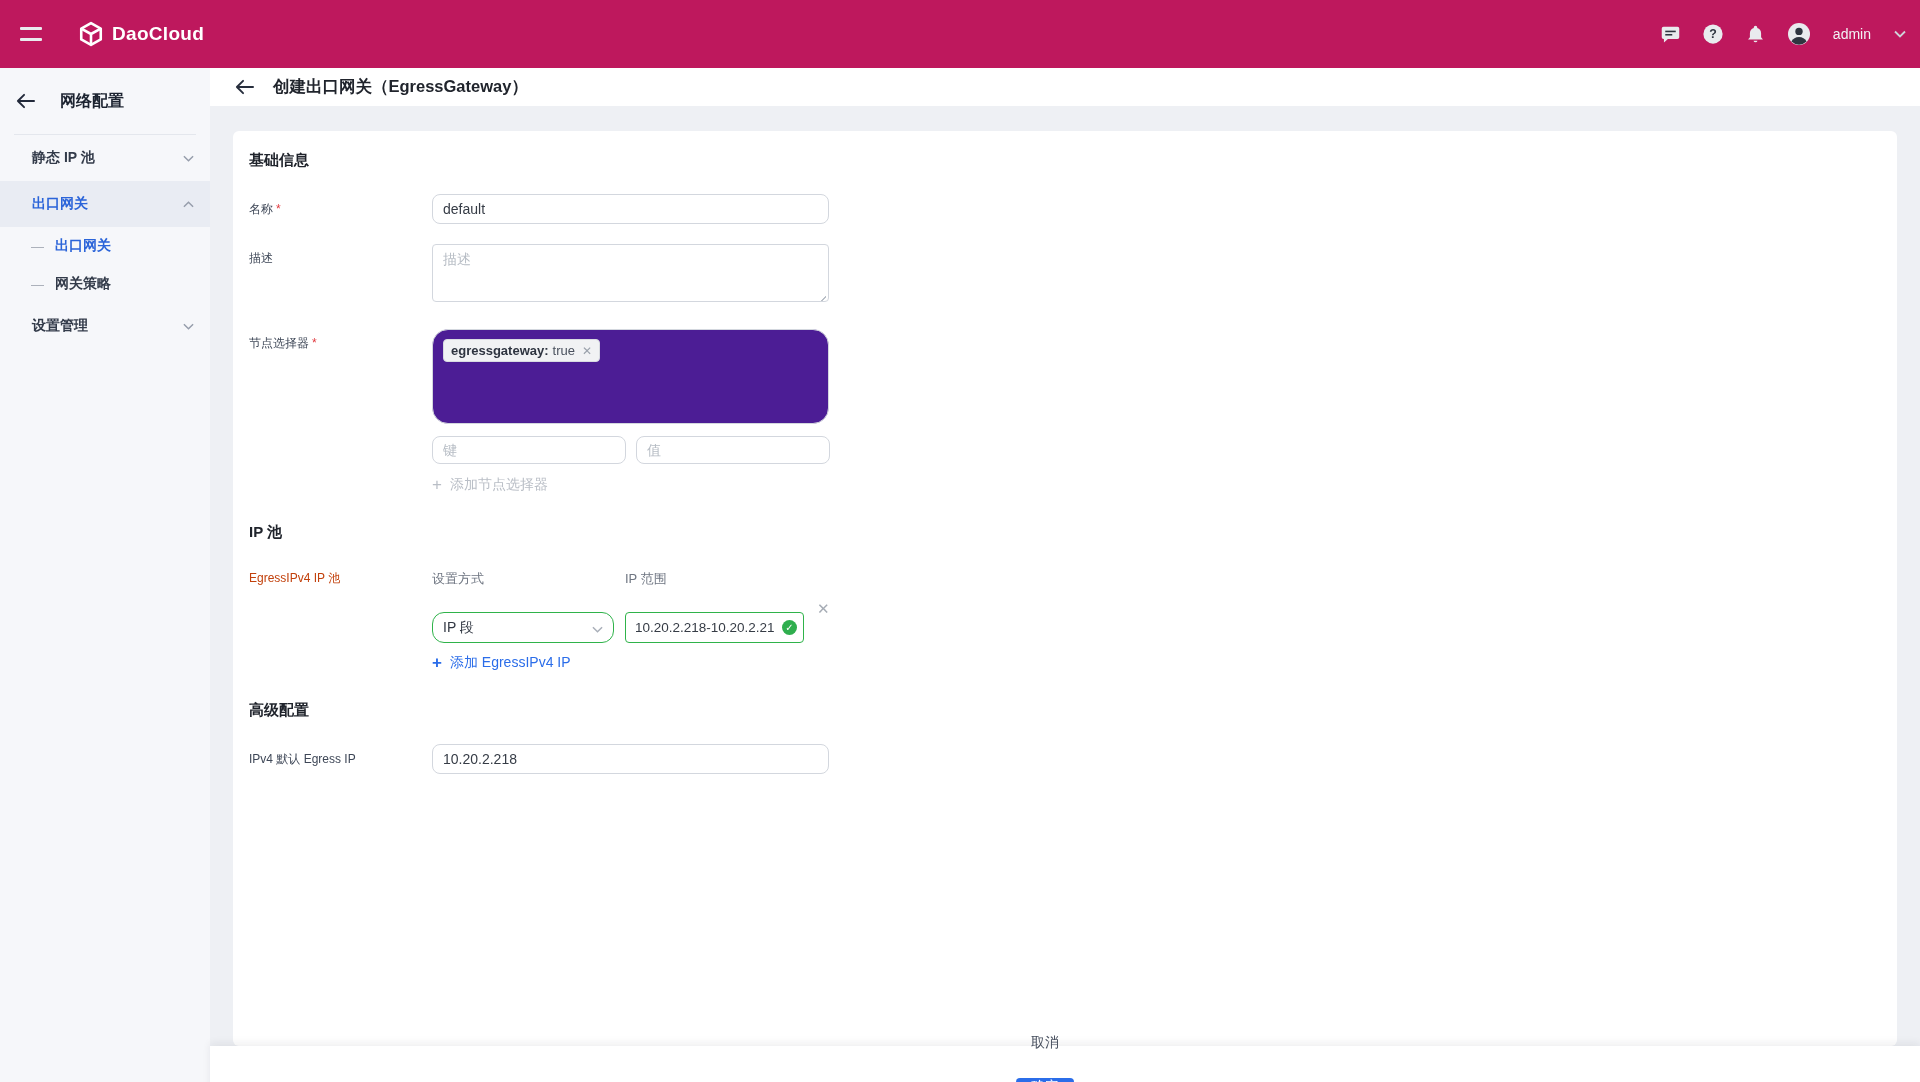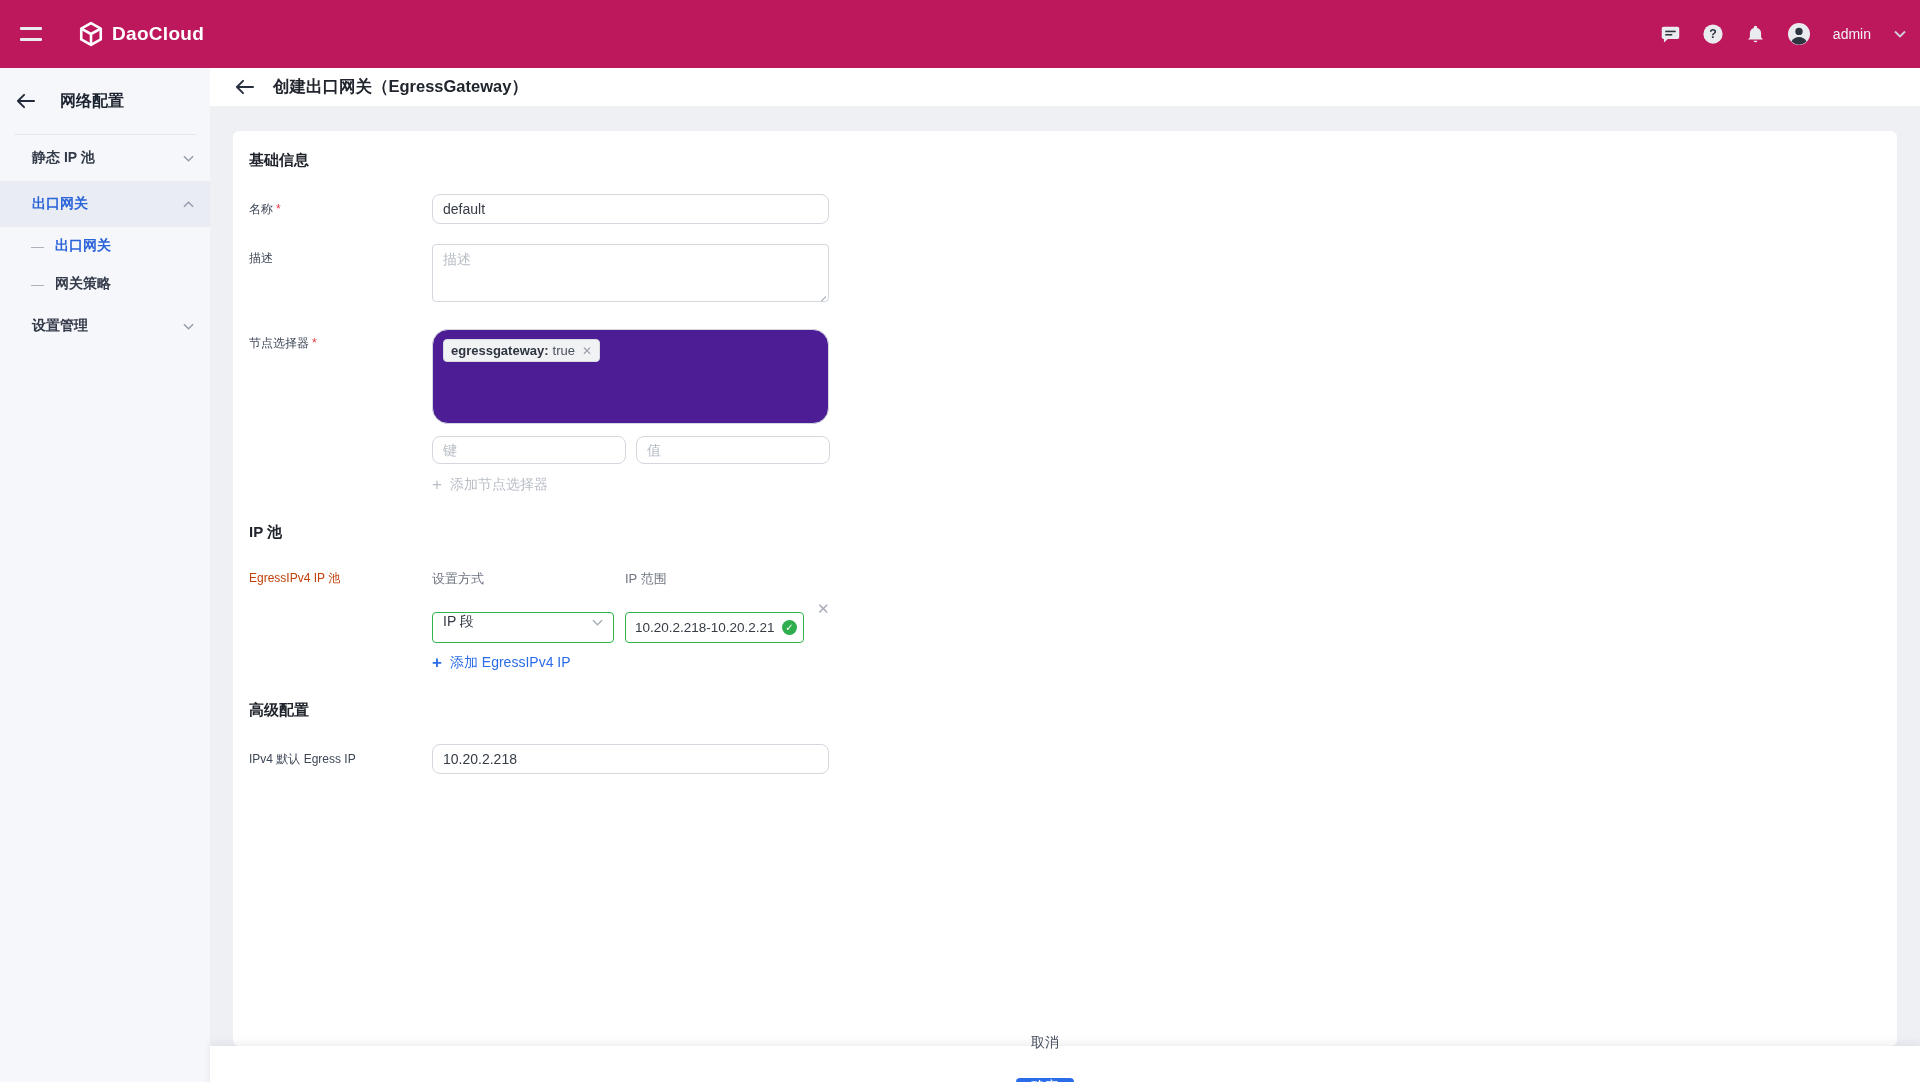--- a/index.html
+++ b/index.html
@@ -84,22 +84,22 @@
 
   .add-link { display:flex; align-items:center; gap:8px; font-size:14px; margin-top:12px;
     cursor:pointer; }
   .add-link .plus { font-size:17px; line-height:14px; }
   .add-link.disabled { color:#b9bec6; cursor:default; }
   .add-link.blue { color:#2b6de9; margin-top:11px; }
   .add-link.blue .plus { font-weight:700; }
 
   .ippool-cols { display:flex; align-items:flex-start; }
   .col-header { font-size:13px; color:#6f7682; margin-bottom:24px; }
-  .mode-select { width:182px; height:31px; border:1px solid #2fb34a; border-radius:4px;
-    display:flex; align-items:flex-start; justify-content:space-between; padding:0 10px;
+  .mode-select { width:182px; height:31px; border:1px solid #2fb34a; border-radius:12px;
+    display:flex; align-items:center; justify-content:space-between; padding:0 10px;
     font-size:14px; color:#323843; background:#fff; cursor:pointer; }
   .col-range { margin-left:11px; }
   .range-wrap { position:relative; width:179px; }
   .range-input { width:179px; height:31px; border:1px solid #2fb34a; border-radius:4px;
     font-size:13.5px; color:#363c46; padding:0 28px 0 9px; outline:none;
     font-family:inherit; }
   .check-badge { position:absolute; right:7px; top:8px; width:15px; height:15px;
     border-radius:50%; background:#2fae4e; color:#fff; font-size:10px; font-weight:700;
     display:flex; align-items:center; justify-content:center; }
   .row-remove { color:#a6acb5; font-size:15px; margin:30px 0 0 13px; cursor:pointer; }

